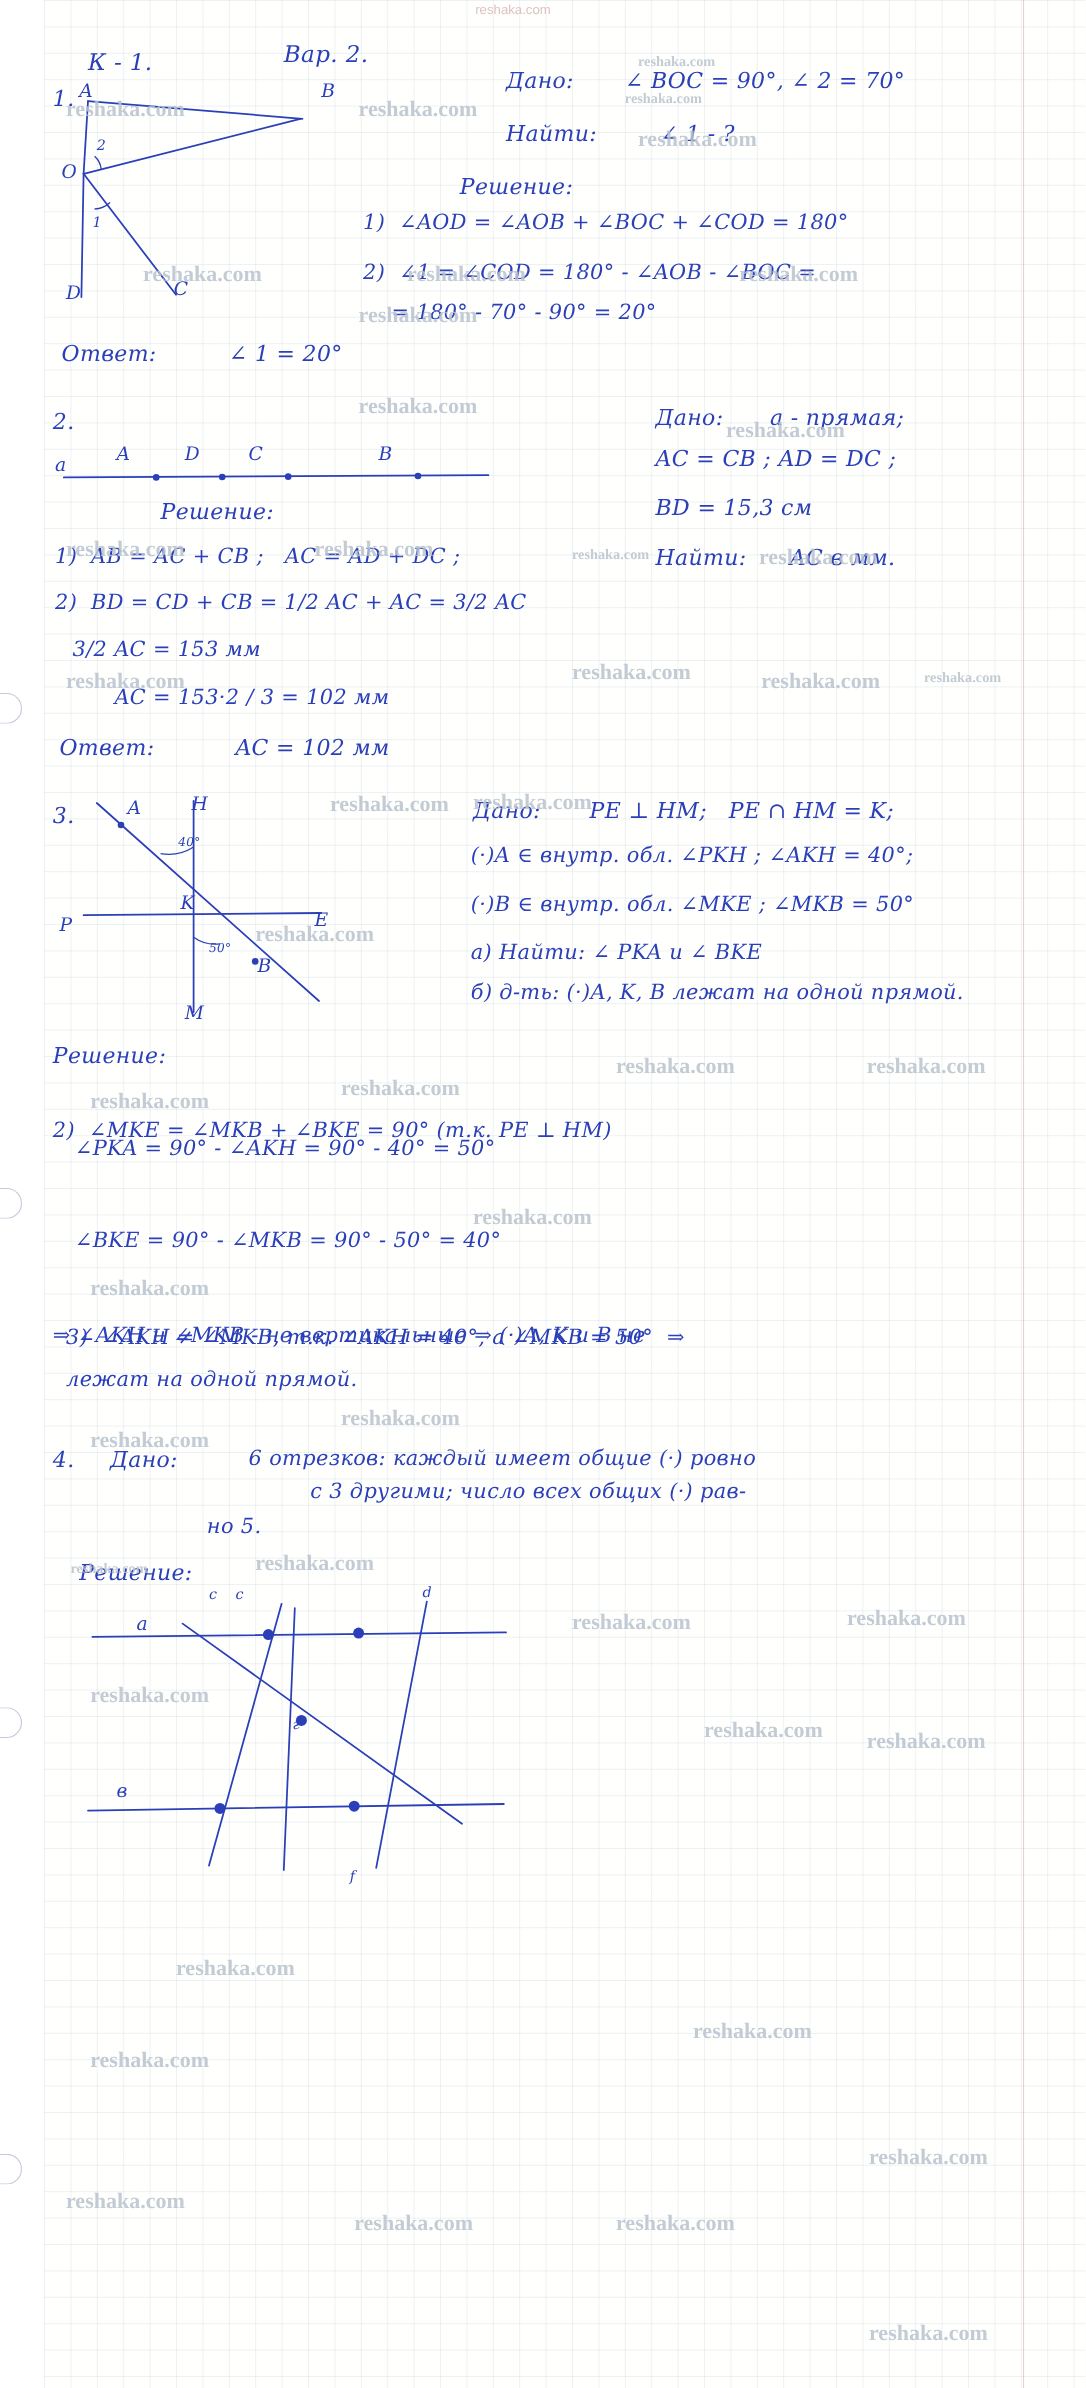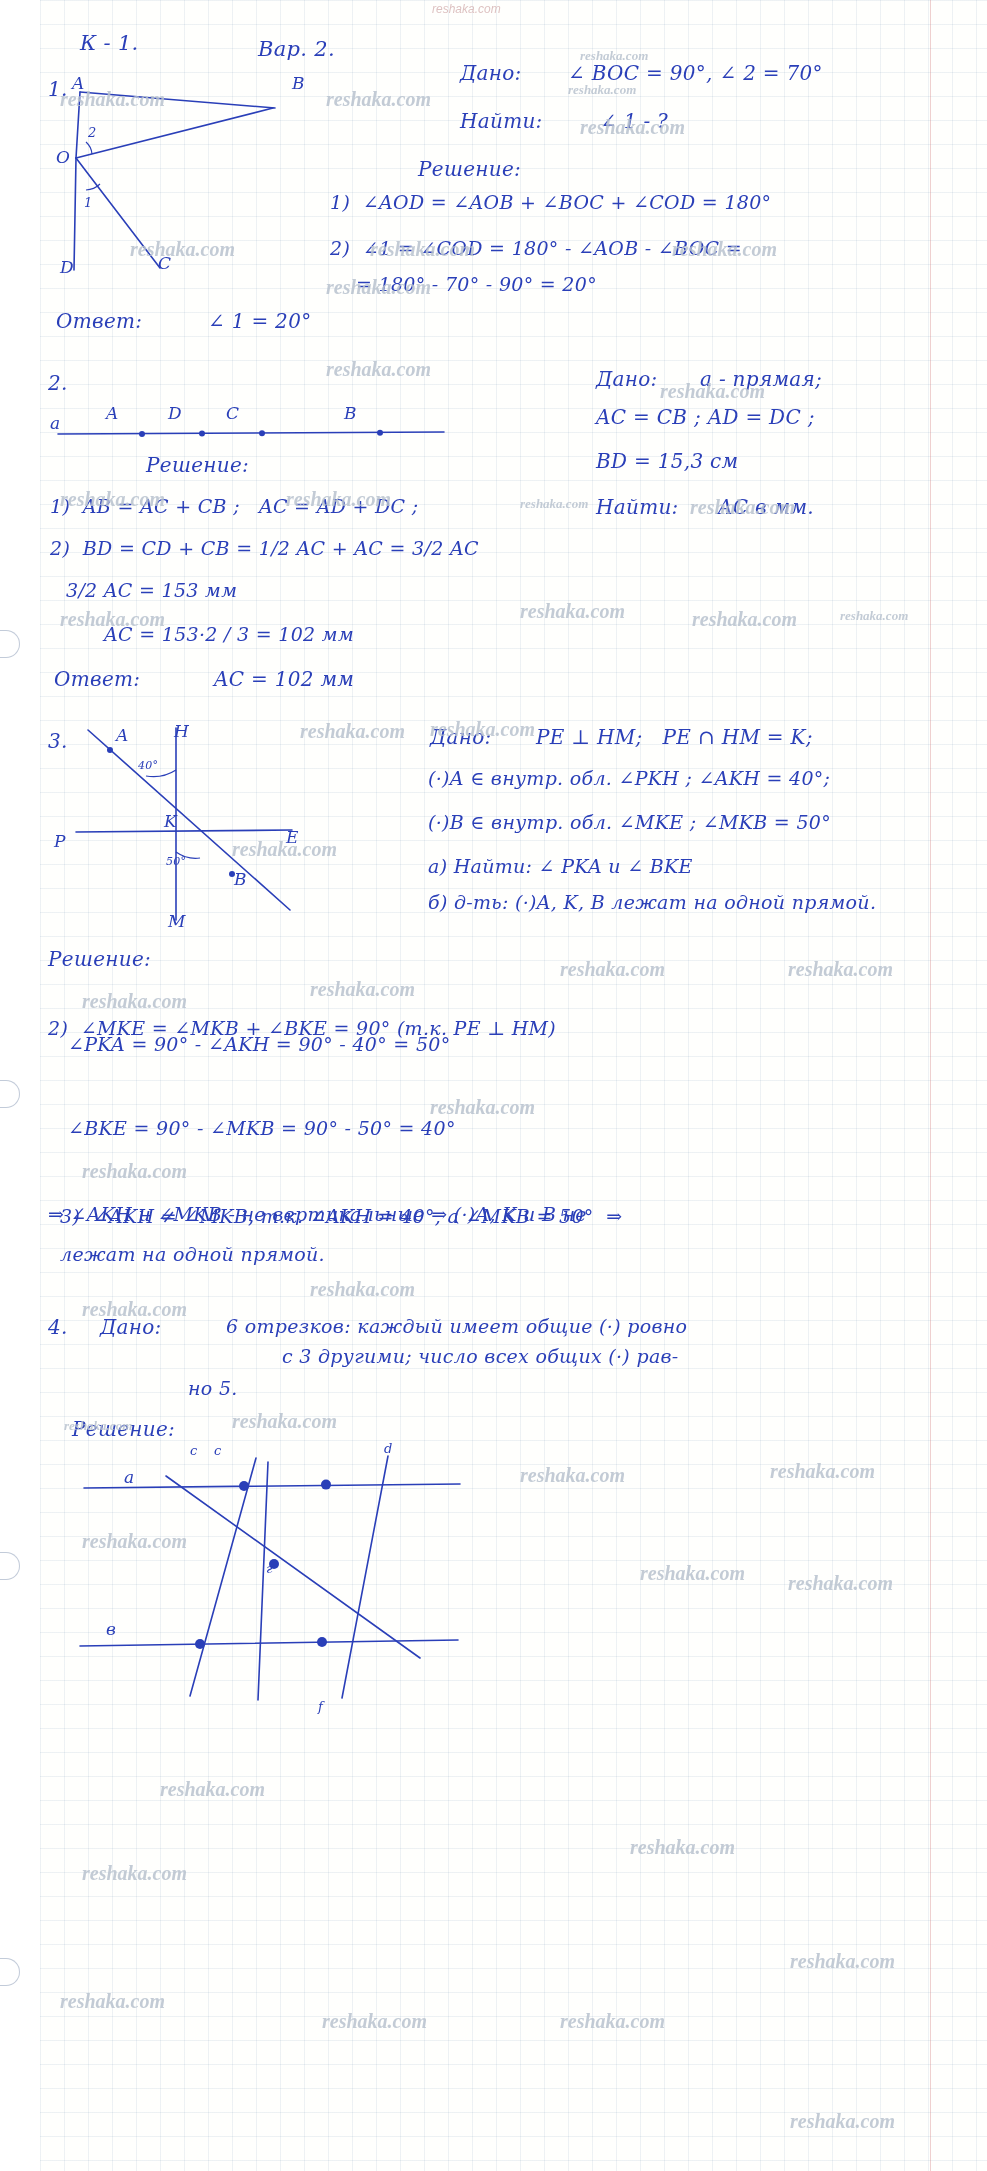--- a/index.html
+++ b/index.html
@@ -56,30 +56,29 @@
     font-style:italic;
     white-space:pre;
     line-height:1.1;
     letter-spacing:0.3px;
   }
   .s17{font-size:17px;}
   .s19{font-size:19px;}
   .s20{font-size:20px;}
   .s21{font-size:21px;}
   .s13{font-size:13px;}
-  .s11{font-size:11px;}
+  .s11{font-size:11px;padding-left:24px;}
   
   .wm{
     position:absolute;
     color:#b9c3cf;
     font-family:"Liberation Serif", serif;
     font-weight:bold;
     white-space:nowrap;
     opacity:0.85;
-    font-style:italic;
   }
   .wm-top{
     color:#d8b7b7;
     font-family:"Liberation Sans", sans-serif;
     font-weight:normal;
     font-size:12px;
   }
   svg.fig{position:absolute;overflow:visible;}
   .stroke{stroke:#2a3fb8;fill:none;stroke-width:1.6;stroke-linecap:round;}
   .thin{stroke:#2a3fb8;fill:none;stroke-width:1.2;}
@@ -93,21 +92,21 @@
   <div id="leftmargin"></div>
   <div id="marginline"></div>
 
   <div class="hole" style="top:630px;"></div>
   <div class="hole" style="top:1080px;"></div>
   <div class="hole" style="top:1552px;"></div>
   <div class="hole" style="top:1958px;"></div>
 
   <div class="wm wm-top" style="left:432px;top:2px;">reshaka.com</div>
 
-  <div class="hw s21" style="left:80px;top:32px;">К - 1.</div>
+  <div class="hw s21" style="left:80px;top:46px;">К - 1.</div>
   <div class="hw s21" style="left:258px;top:38px;">Вар. 2.</div>
 
   <div class="hw s20" style="left:48px;top:78px;">1.</div>
 
   <svg class="fig" style="left:60px;top:80px;width:230px;height:210px;">
     <line class="stroke" x1="20" y1="12" x2="215" y2="28"></line>
     <line class="stroke" x1="20" y1="12" x2="16" y2="78"></line>
     <line class="stroke" x1="16" y1="78" x2="213" y2="28"></line>
     <line class="stroke" x1="16" y1="78" x2="14" y2="190"></line>
     <line class="stroke" x1="16" y1="78" x2="100" y2="188"></line>

